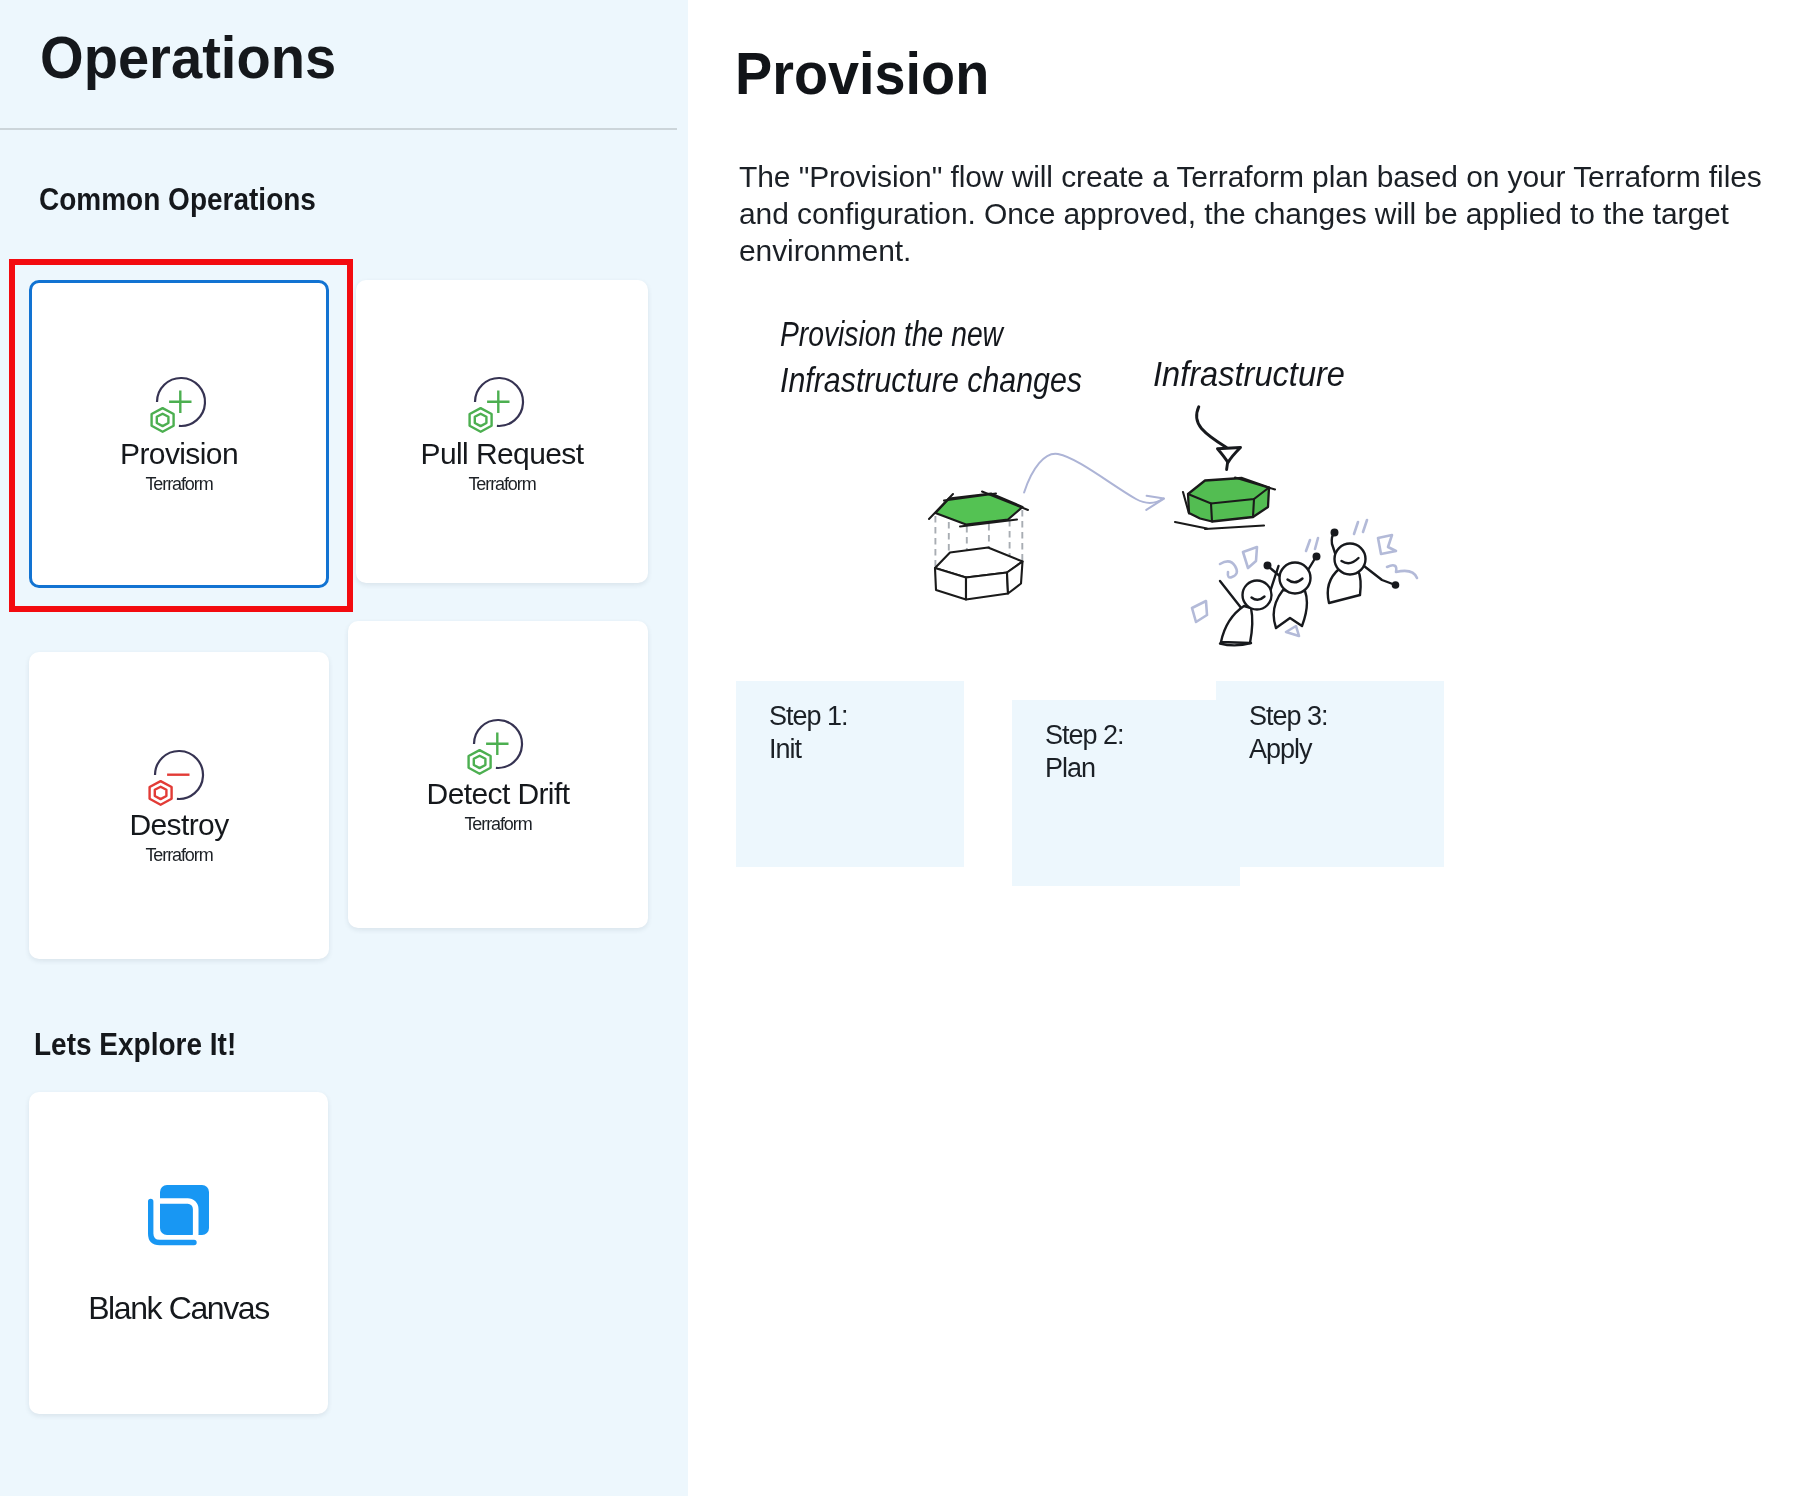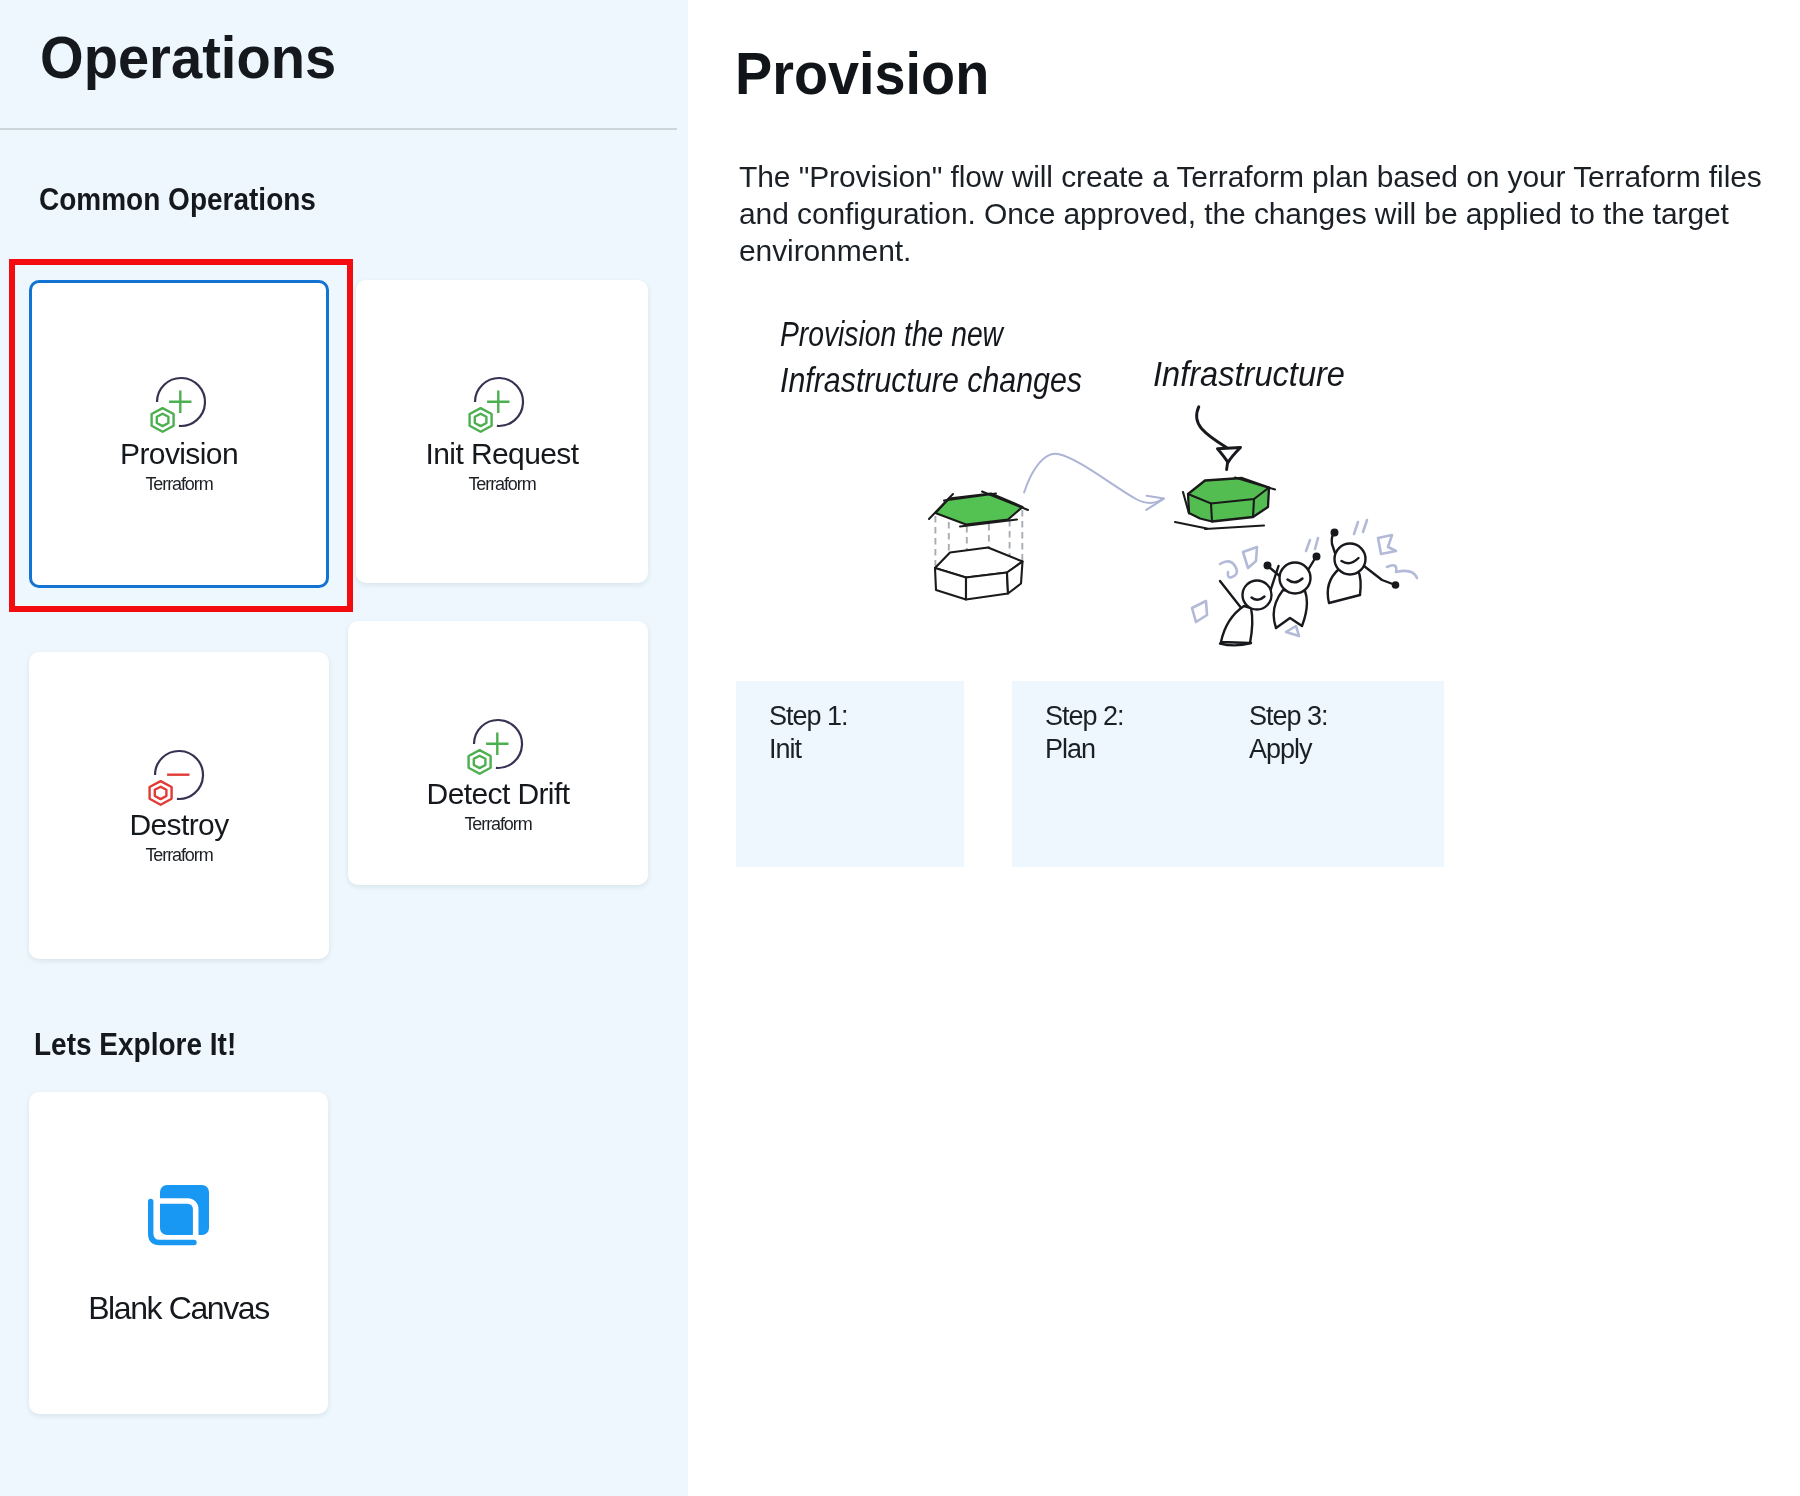--- a/index.html
+++ b/index.html
@@ -8,30 +8,30 @@
   #sidebar { left:0; top:0; width:688px; height:1496px; background:#edf7fd; }
   #sb-title { left:40px; top:28px; font-size:60px; font-weight:700; color:#15181c; line-height:1; transform:scaleX(0.935); transform-origin:left; white-space:nowrap; }
   #divider { left:0; top:128px; width:677px; height:2px; background:#ccd5da; }
   .sect { font-size:32px; font-weight:700; color:#15181c; line-height:36px; transform:scaleX(0.875); transform-origin:left; white-space:nowrap; }
   #sect1 { left:39px; top:181px; }
   #sect2 { left:34px; top:1026px; }
   .card { position:absolute; background:#fff; border-radius:10px; box-shadow:0 2px 5px rgba(40,60,80,0.10); }
   #card1 { left:29px; top:280px; width:300px; height:308px; border:3px solid #1273d2; box-shadow:none; }
   #card2 { left:356px; top:280px; width:292px; height:303px; }
   #card3 { left:29px; top:652px; width:300px; height:307px; }
-  #card4 { left:348px; top:621px; width:300px; height:264px; }
+  #card4 { left:348px; top:621px; width:300px; height:307px; }
   #card5 { left:29px; top:1092px; width:299px; height:322px; }
   #redbox { left:9px; top:259px; width:344px; height:353px; border:6px solid #f30b10; }
   .ctitle { position:absolute; width:100%; text-align:center; font-size:30px; color:#15181c; line-height:34px; letter-spacing:-0.6px; }
   .csub   { position:absolute; width:100%; text-align:center; font-size:18px; color:#1d2126; line-height:27px; letter-spacing:-1.1px; }
   #main-title { left:735px; top:44px; font-size:60px; font-weight:700; color:#111418; line-height:1; transform:scaleX(0.93); transform-origin:left; white-space:nowrap; }
   #para { left:739px; top:158px; font-size:30px; line-height:37px; color:#1b2026; letter-spacing:-0.1px; }
   .step { position:absolute; top:681px; width:228px; height:186px; background:#edf7fd; font-size:27px; line-height:33px; color:#1b2026; padding:19px 0 0 33px; letter-spacing:-1px; }
   #step1 { left:736px; }
-  #step2 { left:1012px; }
+  #step2 { left:1012px;margin-top:19px; }
   #step3 { left:1216px; }
 </style>
 </head>
 <body>
 <div id="sidebar" class="abs"></div>
 <div id="sb-title" class="abs">Operations</div>
 <div id="divider" class="abs"></div>
 <div id="sect1" class="abs sect">Common Operations</div>
 <div id="sect2" class="abs sect">Lets Explore It!</div>
 
@@ -46,21 +46,21 @@
   <div class="ctitle" style="top:154px">Provision</div>
   <div class="csub" style="top:188px">Terraform</div>
 </div>
 <div id="card2" class="card">
   <svg class="icon abs" style="left:111px;top:92px" width="62" height="62" viewBox="0 0 62 62">
     <path d="M 8 30 A 24 24 0 1 1 29.9 53.9" fill="none" stroke="#363352" stroke-width="2.2"></path>
     <path d="M 31.3 18.5 L 31.3 40.9 M 20.1 29.7 L 42.5 29.7" fill="none" stroke="#4caf50" stroke-width="2.4"></path>
     <path d="M 13.6 36.1 L 24.6 42 L 24.6 53.8 L 13.6 59.7 L 2.6 53.8 L 2.6 42 Z" fill="none" stroke="#4caf50" stroke-width="2.4" stroke-linejoin="round"></path>
     <path d="M 13.6 41.7 L 19.4 44.8 L 19.4 51 L 13.6 54.1 L 7.8 51 L 7.8 44.8 Z" fill="none" stroke="#4caf50" stroke-width="2.4" stroke-linejoin="round"></path>
   </svg>
-  <div class="ctitle" style="top:157px">Init Request</div>
+  <div class="ctitle" style="top:157px">Pull Request</div>
   <div class="csub" style="top:191px">Terraform</div>
 </div>
 <div id="card3" class="card">
   <svg class="icon abs" style="left:118px;top:93px" width="62" height="62" viewBox="0 0 62 62">
     <path d="M 8 30 A 24 24 0 1 1 29.9 53.9" fill="none" stroke="#363352" stroke-width="2.2"></path>
     <path d="M 20.1 29.7 L 42.5 29.7" fill="none" stroke="#e23b36" stroke-width="2.4"></path>
     <path d="M 13.6 36.1 L 24.6 42 L 24.6 53.8 L 13.6 59.7 L 2.6 53.8 L 2.6 42 Z" fill="none" stroke="#e23b36" stroke-width="2.4" stroke-linejoin="round"></path>
     <path d="M 13.6 41.7 L 19.4 44.8 L 19.4 51 L 13.6 54.1 L 7.8 51 L 7.8 44.8 Z" fill="none" stroke="#e23b36" stroke-width="2.4" stroke-linejoin="round"></path>
   </svg>
   <div class="ctitle" style="top:156px">Destroy</div>

